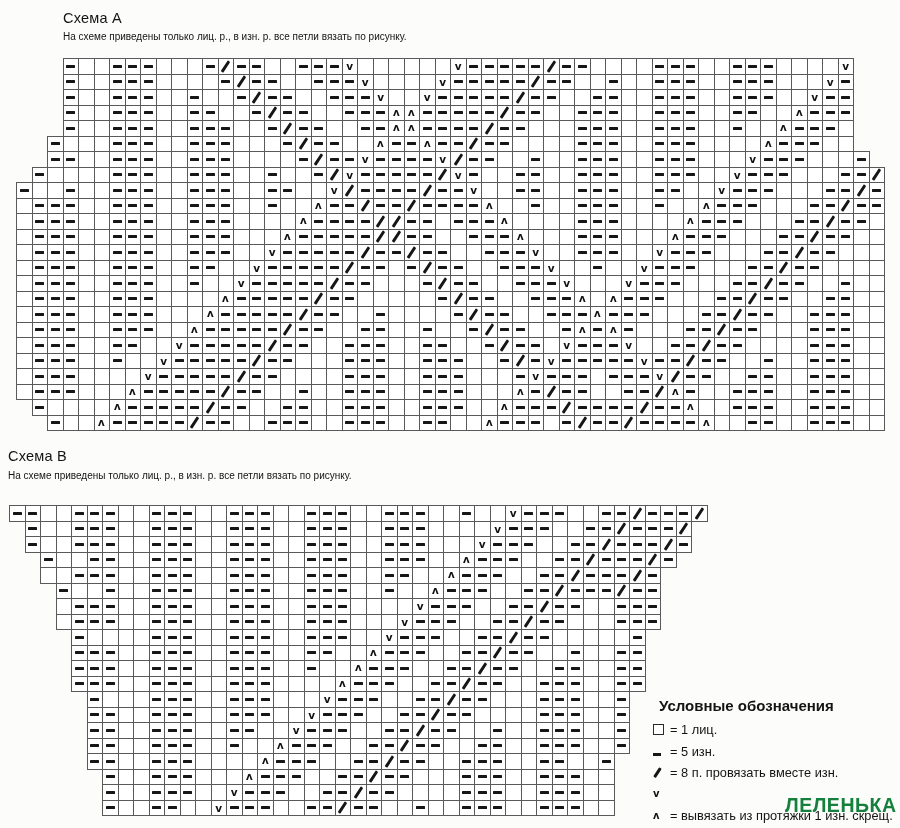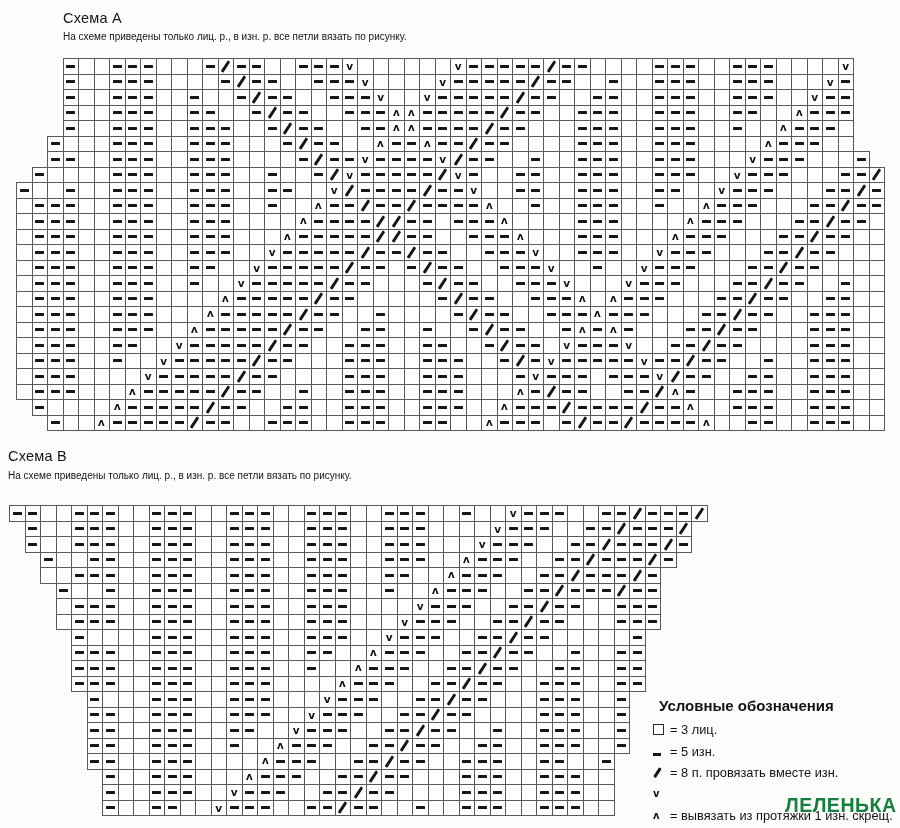--- a/index.html
+++ b/index.html
@@ -4952,21 +4952,21 @@
       <span class="void"></span>
     </div>
   </div>
 
 <div class="legend">
   <div class="legend-title">Условные обозначения</div>
   <div class="litem">
     <span class="lsym">
         <i class="ls-square"></i>
       </span>
-    <span>= 3 лиц.</span>
+    <span>= 1 лиц.</span>
   </div>
   <div class="litem">
     <span class="lsym">
         <i class="ls-dash"></i>
       </span>
     <span>= 5 изн.</span>
   </div>
   <div class="litem">
     <span class="lsym">
         <i class="ls-slash"></i>

